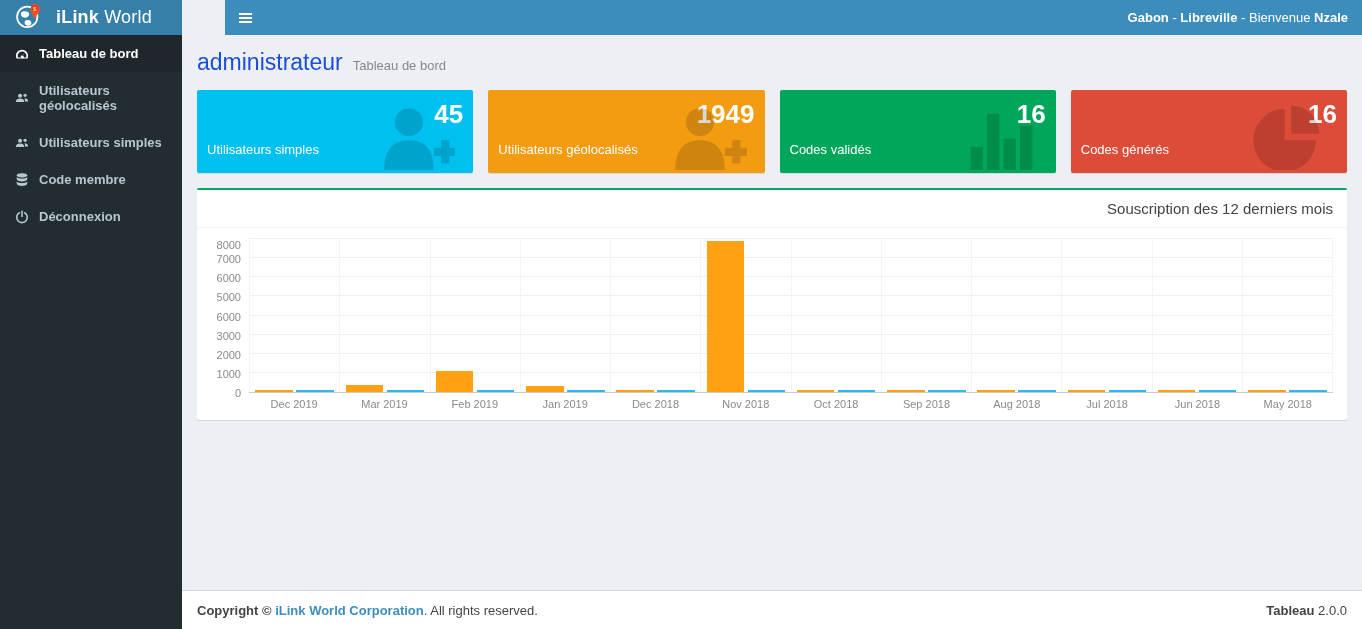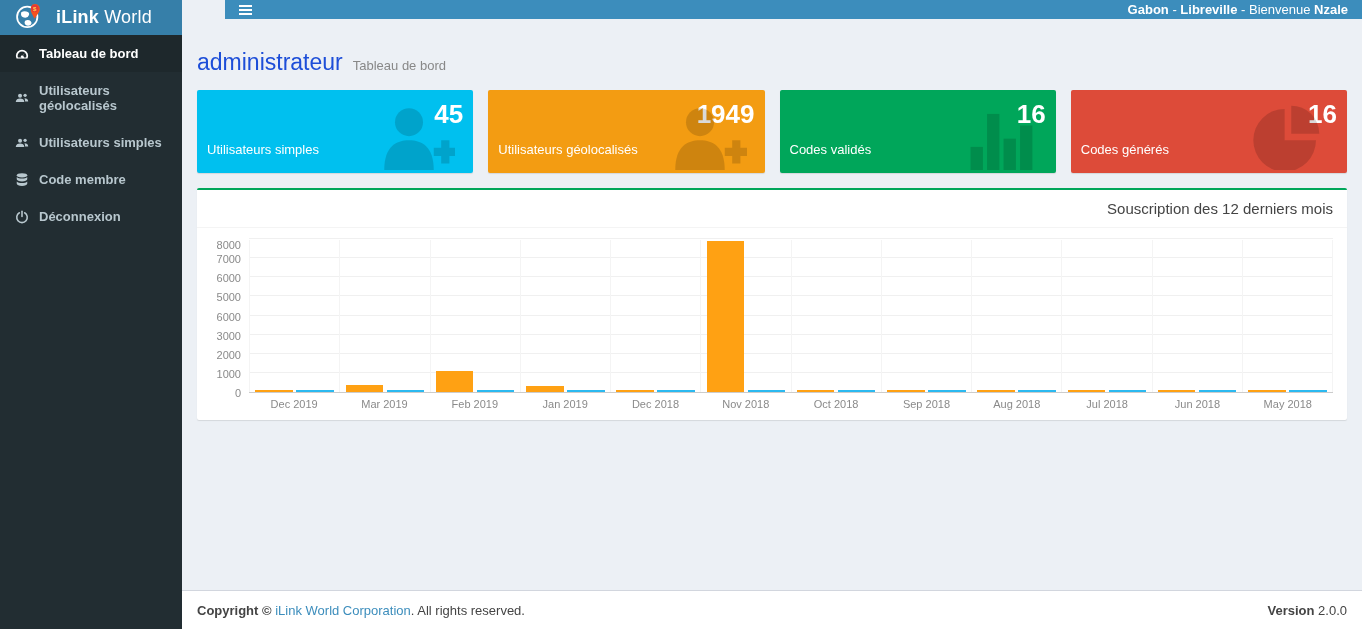--- a/index.html
+++ b/index.html
@@ -1,20 +1,20 @@
 <!DOCTYPE html>
 <html><head>
 <meta charset="utf-8">
 <style>
   * { margin:0; padding:0; box-sizing:border-box; }
   html,body { width:1362px; height:629px; overflow:hidden; }
   body { font-family:"Liberation Sans","DejaVu Sans",sans-serif; background:#ecf0f5; position:relative; }
 
   
-  .topbar { position:absolute; top:0; left:0; right:0; height:19px; display:flex;text-align:center; }
+  .topbar { position:absolute; top:0; left:0; right:0; height:35px; display:flex;text-align:center; }
   .logo-area { width:182px; height:35px; background:#367fa9; display:flex; align-items:center; padding-left:14px; cursor:pointer; }
   .logo-text { color:#fff; font-size:18px; margin-left:12px; letter-spacing:.2px; }
   .logo-text b { font-weight:bold; }
   .navbar { flex:1; background:#3c8dbc; display:flex; align-items:center; justify-content:space-between;margin-left:43px; }
   .hamburger { width:40px; height:35px; display:flex; align-items:center; justify-content:center; cursor:pointer; }
   .hamburger .bars { display:flex; flex-direction:column; gap:2px; }
   .hamburger .bars span { display:block; width:13px; height:2px; background:#fff; }
   .greeting { color:#fff; font-size:13px; padding-right:14px; }
   .greeting b { font-weight:bold; }
 
@@ -49,21 +49,21 @@
   .gridline { position:absolute; left:0; right:0; height:1px; background:#f0f0f0; }
   .groups { position:absolute; left:0; right:0; top:0; bottom:0; display:flex; }
   .group { position:relative; flex:1; border-right:1px solid #f4f4f4; }
   .group:first-child { border-left:1px solid #f4f4f4; }
   .bar { position:absolute; bottom:0; }
   .xlabels { display:flex; margin-left:38px; margin-top:5px; }
   .xlabel { flex:1; text-align:center; font-size:11px; color:#8a8a8a; }
 
   
   .footer { position:absolute; left:182px; right:0; bottom:0; height:39px; background:#fff; border-top:1px solid #d2d6de; display:flex; align-items:center; justify-content:space-between; padding:0 15px; font-size:13px; color:#444; }
-  .footer a { color:#3c8dbc; font-weight:normal; text-decoration:none; cursor:pointer; }
+  .footer a { color:#3c8dbc; font-weight:bold; text-decoration:none; cursor:pointer; }
   .footer b { font-weight:bold; }
 </style>
 </head>
 <body>
 
 <div class="topbar">
   <div class="logo-area">
     <span>
       <svg width="30" height="30" viewBox="0 0 34 34">
         <circle cx="15" cy="18" r="11.5" fill="none" stroke="#fff" stroke-width="2"></circle>
@@ -289,15 +289,15 @@
         </div>
     </div>
   </div>
 </div>
 
 <div class="footer">
   <div>
     <b>Copyright © </b><a>iLink World Corporation</a><span>. All rights reserved.</span>
   </div>
   <div>
-    <b>Version</b><span> 2.0.0</span>
+    <b>Tableau</b><span> 2.0.0</span>
   </div>
 </div>
 
 </body></html>

